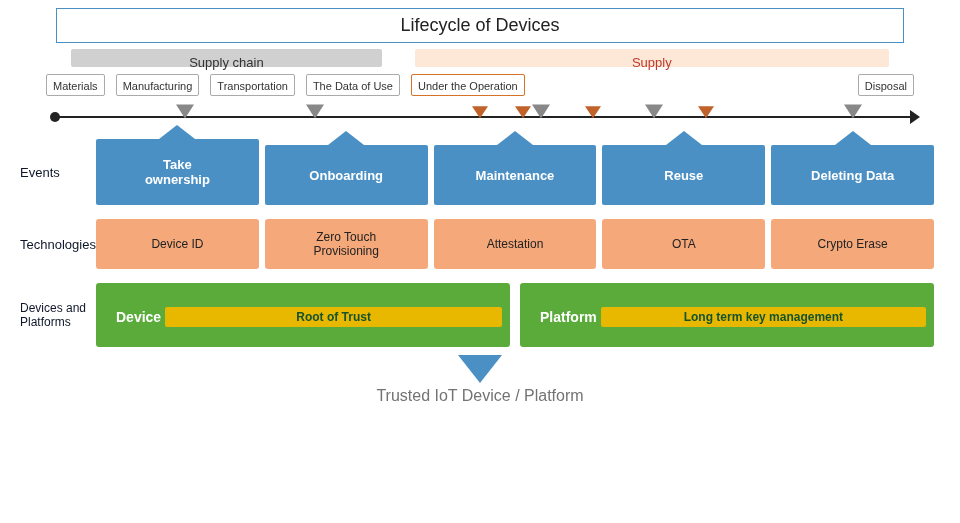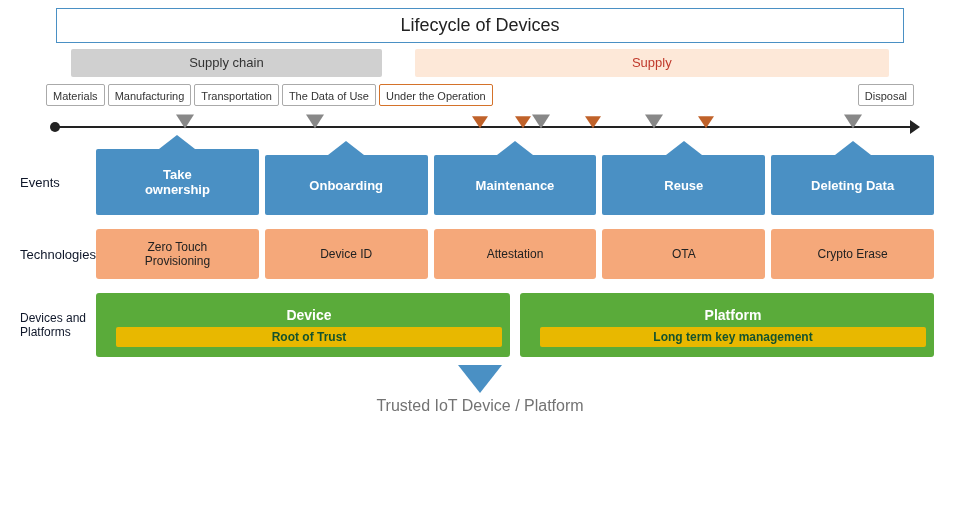--- a/index.html
+++ b/index.html
@@ -27,21 +27,21 @@
       margin: 0 40px 6px 40px;
       font-size: 18px;
       color: #222;
     }
 
     
     .phase-row {
       display: flex;
       margin: 0 55px 4px 55px;
       position: relative;
-      height: 28px;
+      height: 18px;
     }
     .phase-supply {
       background: #d0d0d0;
       color: #333;
       text-align: center;
       font-size: 13px;
       line-height: 28px;
       width: 38%;
       border-radius: 2px;
     }
@@ -56,21 +56,21 @@
       border-radius: 2px;
     }
 
     
     .timeline-labels {
       display: flex;
       align-items: center;
       margin: 0 30px;
       position: relative;
       height: 28px;
-      gap: 3px;
+      gap: 11px;
     }
     .tl-label {
       border: 1px solid #aaa;
       font-size: 11px;
       padding: 2px 6px;
       white-space: nowrap;
       background: #fff;
       color: #333;
       height: 22px;
       line-height: 18px;
@@ -226,21 +226,21 @@
       background: #5aab3a;
       color: #fff;
       font-size: 13px;
       font-weight: bold;
       text-align: center;
       padding: 10px 8px 6px 20px;
       border-radius: 3px;
       flex: 1;
       min-height: 64px;
       display: flex;
-      flex-direction: column;
+      flex-direction: row;
       align-items: center;
       justify-content: center;
       gap: 4px;
     }
     .inner-yellow {
       background: #e8b800;
       color: #14532d;
       font-size: 12px;
       font-weight: bold;
       padding: 3px 16px;
@@ -355,24 +355,24 @@
   </div>
 
   <div class="row-spacer"></div>
 
   <div class="section-row">
     <div class="section-label">
       <span>Technologies</span>
     </div>
     <div class="tech-container">
       <div class="tech-box">
+        <span>Device ID</span>
+      </div>
+      <div class="tech-box">
         <span>Zero Touch<br>Provisioning</span>
-      </div>
-      <div class="tech-box">
-        <span>Device ID</span>
       </div>
       <div class="tech-box">
         <span>Attestation</span>
       </div>
       <div class="tech-box">
         <span>OTA</span>
       </div>
       <div class="tech-box">
         <span>Crypto Erase</span>
       </div>

